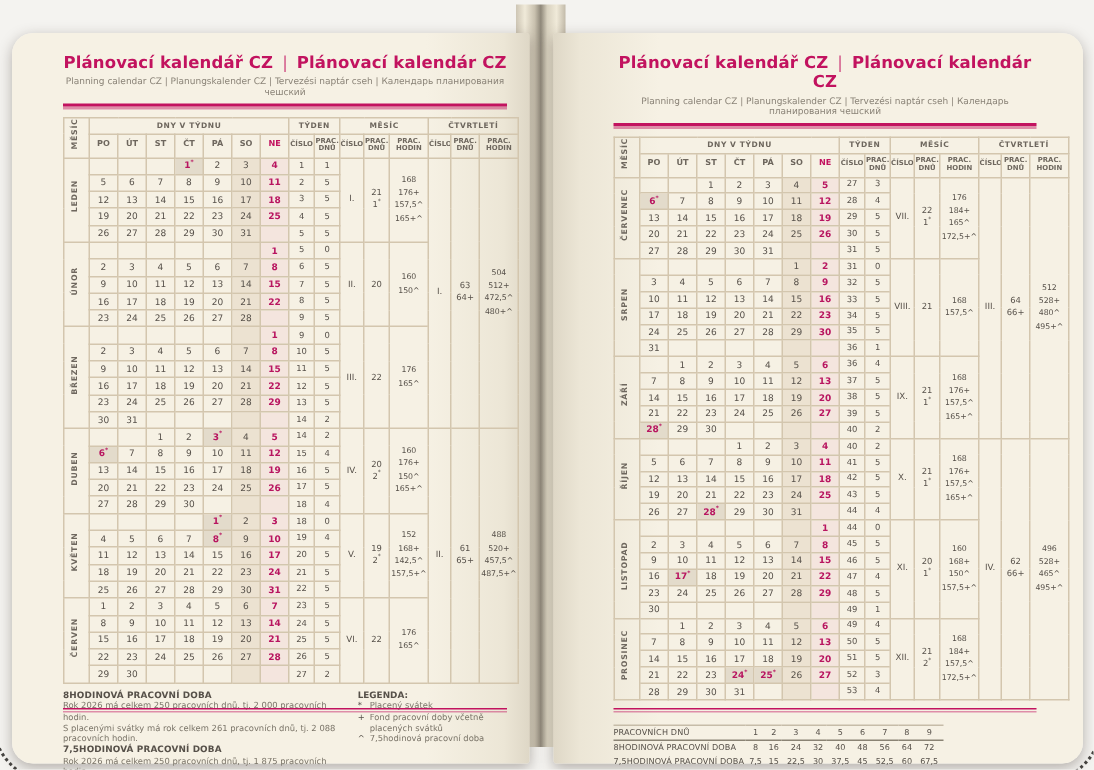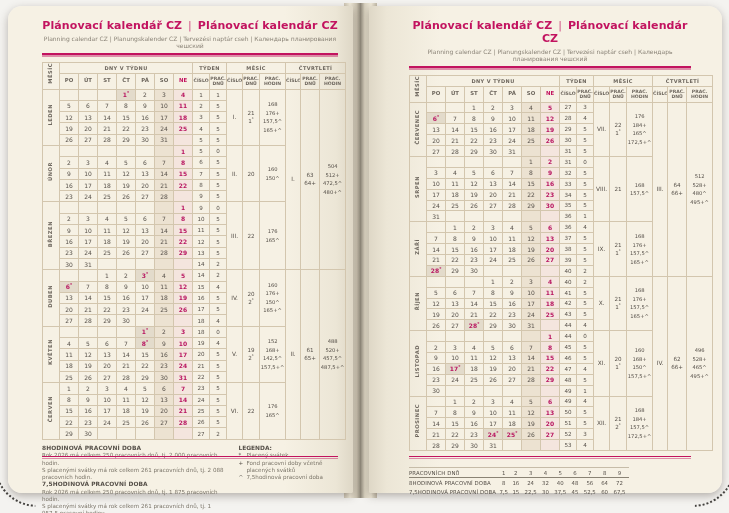--- a/index.html
+++ b/index.html
@@ -1,20 +1,20 @@
 <!DOCTYPE html>
 <html><head>
 <meta charset="utf-8">
 <style>
   html,body{margin:0;padding:0;}
   body{width:729px;height:513px;background:#f4f3f0;font-family:"DejaVu Sans","Liberation Sans",sans-serif;position:relative;overflow:hidden;}
   .spread{position:absolute;inset:0;}
   .spine{position:absolute;top:3px;left:344px;width:33px;height:495px;
     background:linear-gradient(to right,#cdc5b4,#f0ead9 18%,#c8c0ae 38%,#8f887a 50%,#d8d1bf 63%,#f0ead9 82%,#c2bAA9);}
-  .page{position:absolute;top:6px;height:487px;box-shadow:0 3px 9px rgba(60,50,40,.35);}
+  .page{position:absolute;top:22px;height:487px;box-shadow:0 3px 9px rgba(60,50,40,.35);}
   .page.left{left:8px;width:345px;border-radius:14px 2px 2px 14px;
     background:linear-gradient(to right,#f6f1e4 80%,#ece6d6 95%,#ded7c6);}
   .page.right{left:369px;width:353px;border-radius:2px 14px 14px 2px;
     background:linear-gradient(to left,#f6f1e4 80%,#ece6d6 95%,#ded7c6);}
   .content{position:absolute;top:13px;bottom:10px;}
   .page.left .content{left:34px;right:15px;}
   .page.right .content{left:40px;right:31px;}
   .title{text-align:center;color:#c2135f;font-weight:bold;font-size:11px;line-height:13px;letter-spacing:.1px;}
   .title .sep{font-weight:normal;opacity:.75;padding:0 2px;}
   .subtitle{text-align:center;color:#8a8377;font-size:6px;margin-top:3px;line-height:7px;}

